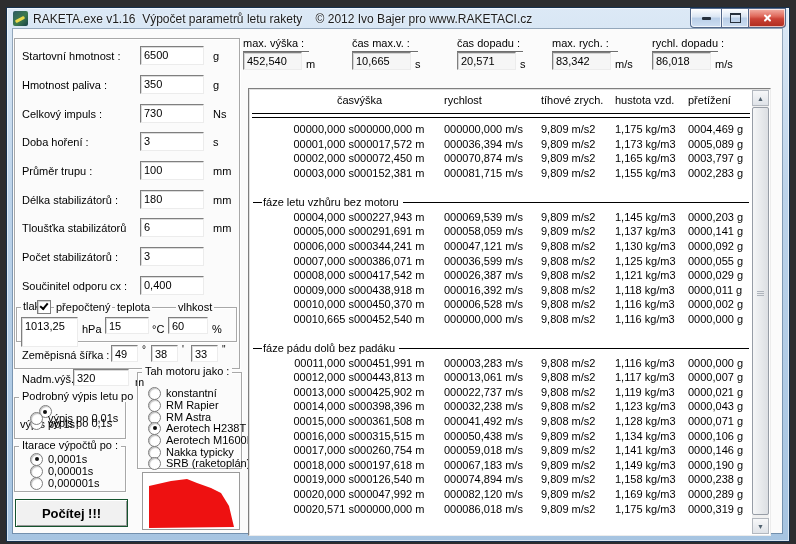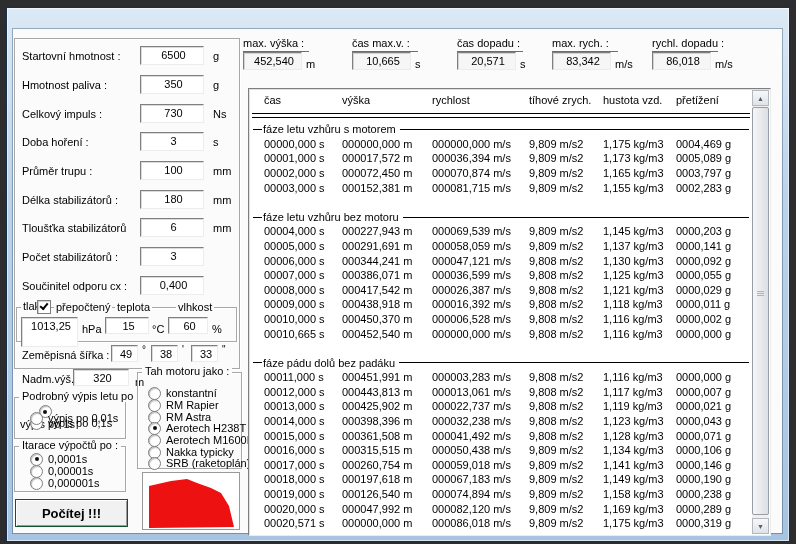--- a/index.html
+++ b/index.html
@@ -40,21 +40,21 @@
     box-shadow:0 0 0 1px rgba(20,50,80,.35);}
 
   
   .gbox{position:absolute;border:1px solid #a8a8a8;
     box-shadow:inset 1px 1px 0 #fff,1px 1px 0 #fff;background:transparent;}
   .gcap{position:absolute;background:#fbfbfb;padding:0 3px;white-space:nowrap;line-height:12px;}
 
   
   .tb{position:absolute;background:#fff;border:1px solid;border-color:#7f7f7f #ececec #ececec #7f7f7f;
     box-shadow:inset 1px 1px 0 rgba(0,0,0,.14);padding:2px 0 0 3px;white-space:nowrap;overflow:hidden;
-    font-size:11px;line-height:13px;box-sizing:border-box;text-align:center;}
+    font-size:11px;line-height:13px;box-sizing:border-box;}
   .tb.ro{background:#f6f6f6;}
 
   .lbl{position:absolute;white-space:nowrap;line-height:13px;}
 
   .frow{position:absolute;left:0;width:228px;height:20px;}
   .frow .flabel{position:absolute;left:9px;top:4px;white-space:nowrap;}
   .frow .tb{left:127px;top:0;width:64px;height:19px;}
   .frow .funit{position:absolute;left:200px;top:4px;}
 
   
@@ -82,21 +82,21 @@
     padding-bottom:2px;font-size:11px;white-space:nowrap;box-shadow:0 1px 0 rgba(255,255,255,.9);}
   .sum .tb{left:0;top:23px;width:59px;height:18px;}
   .sum .sunit{position:absolute;left:63px;top:29px;}
 
   
   .listbox{position:absolute;left:235px;top:59px;width:521px;height:446px;background:#fff;
     border:1px solid;border-color:#7f7f7f #ececec #ececec #7f7f7f;box-shadow:inset 1px 1px 0 rgba(0,0,0,.12);}
   .tbl{position:absolute;left:1px;top:4px;right:18px;bottom:1px;overflow:hidden;}
   .trow{display:flex;height:14.6px;line-height:14.6px;white-space:nowrap;}
   .trow span{overflow:visible;flex:0 0 auto;}
-  .c0{width:78px;padding-left:14px;}
+  .c0{width:78px;padding-left:26px;text-align:right;}
   .c1{width:90px;}
   .c2{width:97px;}
   .c3{width:74px;}
   .c4{width:73px;}
   .c5{width:83px;}
   .dline{height:14.6px;position:relative;}
   .dline > div{position:absolute;left:2px;right:2px;top:5px;height:3px;border-top:1px solid #000;border-bottom:1px solid #000;}
   .sec{display:flex;align-items:center;height:14.6px;}
   .sec .dash{width:9px;height:1px;background:#000;margin-left:3px;flex:0 0 auto;}
   .sec .t{padding:0 4px 0 1px;flex:0 0 auto;}
@@ -112,20 +112,35 @@
   .sbtn.down{bottom:0;}
   .sthumb{position:absolute;left:0;top:17px;width:17px;height:408px;box-sizing:border-box;
     background:linear-gradient(90deg,#f5f6f7,#dcdfe3);border:1px solid #979da6;border-radius:2px;}
   .sthumb::after{content:'';position:absolute;left:4px;top:45%;width:7px;height:5px;
     background:repeating-linear-gradient(#aeb4bc 0 1px,transparent 1px 2px);}
 </style>
 </head>
 <body>
 
 <div class="window">
+  <div class="titlebar">
+    <div class="app-icon"></div>
+    <span class="title-text">RAKETA.exe v1.16  Výpočet parametrů letu rakety    © 2012 Ivo Bajer pro www.RAKETACI.cz</span>
+    <div class="winbtns">
+      <div class="wbtn min">
+          <span class="glyph-min"></span>
+        </div>
+      <div class="wbtn max">
+          <span class="glyph-max"></span>
+        </div>
+      <div class="wbtn close">
+          <span class="glyph-close"></span>
+        </div>
+    </div>
+  </div>
 
   <div class="client">
 
     <div class="gbox" style="left:1px;top:9px;width:224px;height:329px;"></div>
     <div class="gbox" style="left:3px;top:278px;width:219px;height:33px;"></div>
 
     <div id="input-rows">
         <div class="frow" style="top: 17px;">
     <span class="flabel">Startovní hmotnost :</span>
     <div class="tb">6500</div>
@@ -306,25 +321,20 @@
             <span class="c0">čas</span>
             <span class="c1">výška</span>
             <span class="c2">rychlost</span>
             <span class="c3">tíhové zrych.</span>
             <span class="c4">hustota vzd.</span>
             <span class="c5">přetížení</span>
           </div>
           <div class="dline">
             <div></div>
           </div>
-          <div class="sec">
-    <span class="dash"></span>
-    <span class="t">fáze letu vzhůru s motorem</span>
-    <span class="fill"></span>
-  </div>
           <div class="trow">
             <span class="c0">00000,000 s</span>
             <span class="c1">000000,000 m</span>
             <span class="c2">000000,000 m/s</span>
             <span class="c3">9,809 m/s2</span>
             <span class="c4">1,175 kg/m3</span>
             <span class="c5">0004,469 g</span>
           </div>
           <div class="trow">
             <span class="c0">00001,000 s</span>

